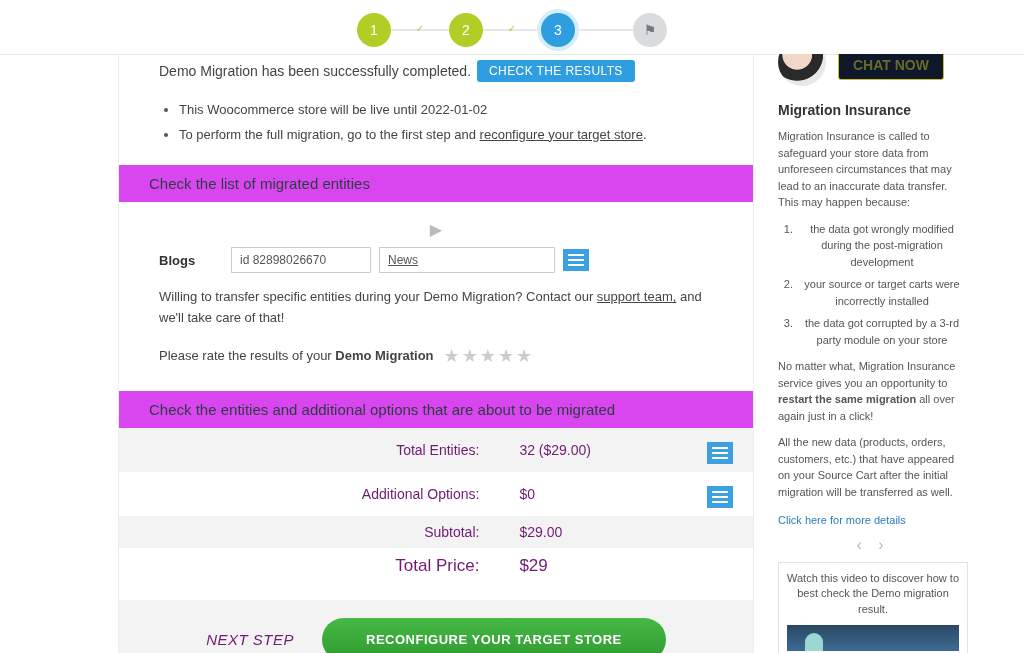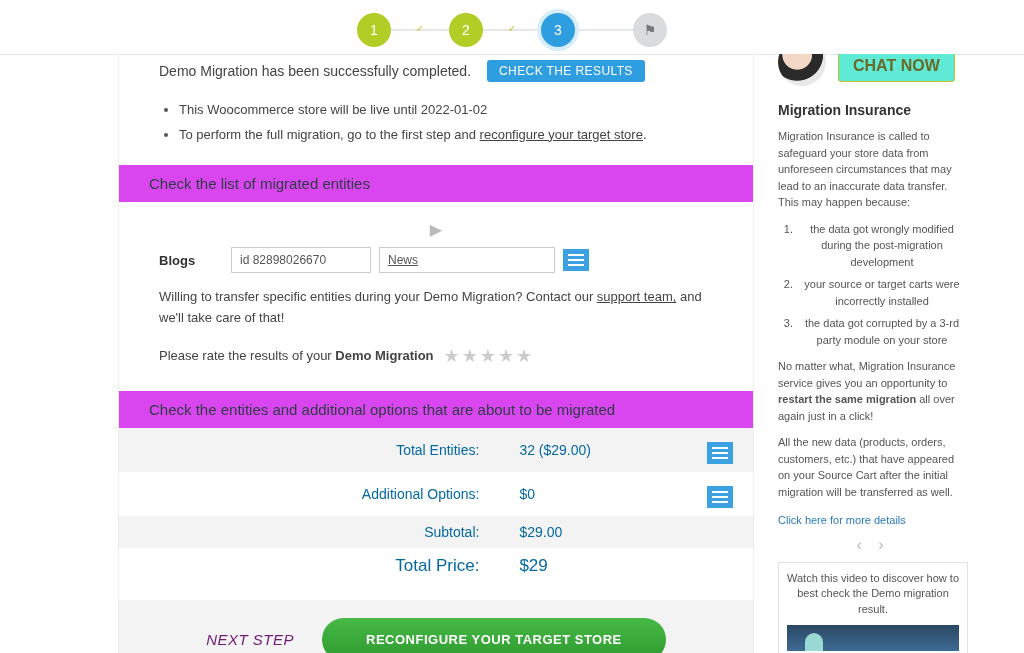--- a/index.html
+++ b/index.html
@@ -69,21 +69,21 @@
     bottom: 0;
     font-size: 11px;
     color: #555;
   }
 
   
   .success-line {
     padding: 6px 40px 16px;
     font-size: 14px;
     color: #444;
-    display: flex; align-items: center; gap: 16px;
+    display: flex; align-items: center; gap: 6px;
   }
   .btn-check {
     background: #2e9ee0;
     color: #fff;
     font-size: 12px;
     letter-spacing: .4px;
     padding: 4px 12px;
     border-radius: 3px;
     border: none;
     cursor: pointer;
@@ -140,21 +140,21 @@
   .rating-row { font-size: 13px; color: #444; display: flex; align-items: center; gap: 10px; padding-bottom: 8px;}
   .stars { color: #ccc; font-size: 18px; letter-spacing: 2px; }
 
   .price-table {
     width: 100%;
     border-collapse: collapse;
   }
   .price-table tr td {
     padding: 8px 20px;
     font-size: 14px;
-    color: #0369a1;
+    color: #701a75;
   }
   .price-table tr td:first-child { text-align: right; width: 60%; }
   .price-table tr td:nth-child(2) { width: 90px; font-weight: 500; }
   .price-table tr td:nth-child(3) { width: 50px; text-align: right; }
   .row-alt { background: #f3f3f3; }
   .row-total td { font-size: 17px !important; font-weight: 400; }
   .row-total td:nth-child(2) { font-weight: 700; }
 
   .next-area {
     background: #f3f3f3;
@@ -187,23 +187,23 @@
   
   .avatar-row { display: flex; align-items: flex-start; gap: 12px; margin-bottom: 16px; padding-top: 2px;}
   .avatar {
     width: 48px; height: 48px; border-radius: 50%;
     background: radial-gradient(circle at 40% 35%, #f3d7c6 0 34%, #2a2a2a 36% 60%, #e8e8e8 62% 100%);
     flex-shrink: 0;
     margin-top: -18px;
   }
   .chat-btn {
     border: 1px solid #c9c122;
-    background: #5eead4;
+    background: #0f172a;
     color: #6a6a28;
-    font-size: 16px;
+    font-size: 14px;
     font-weight: 700;
     padding: 6px 14px;
     border-radius: 3px;
     cursor: pointer;
     margin-top: -6px;
   }
   .side-h { font-size: 14px; color: #333; margin: 14px 0 10px; font-weight: 700;}
   .side-p { line-height: 1.5; margin-bottom: 10px; }
   .side-ol { padding-left: 18px; line-height: 1.5; margin-bottom: 10px; text-align: center; }
   .side-ol li { margin-bottom: 6px; }

